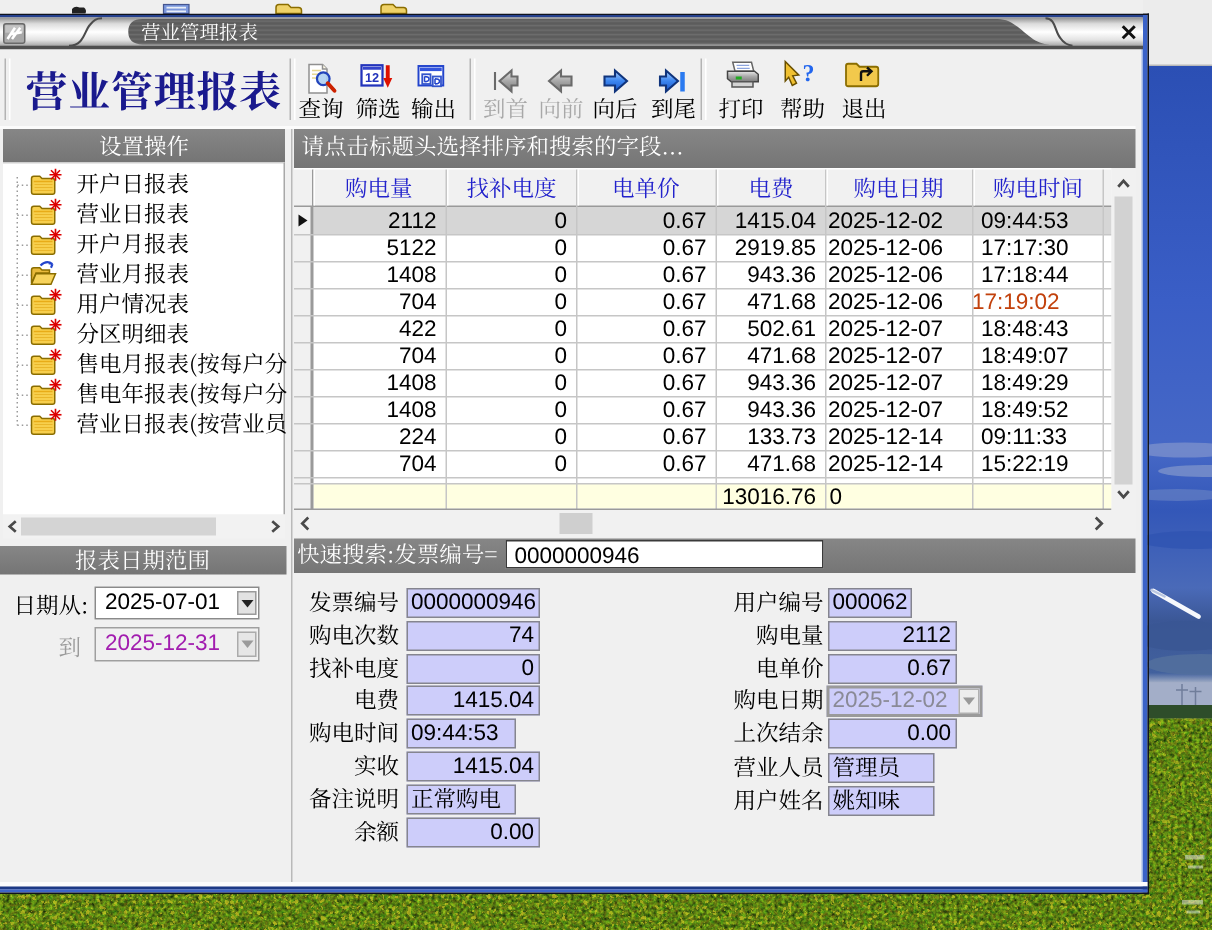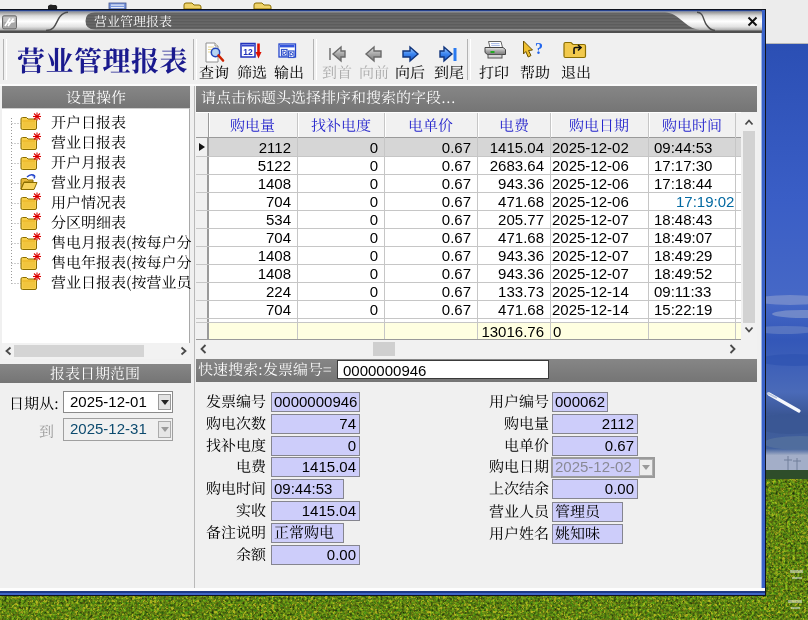--- a/index.html
+++ b/index.html
@@ -877,39 +877,39 @@
   </svg>
 <div class="n" style="left:171.0px;top:140.0px;width:120px;text-align:right;color:#000;font-size:15px">2112</div>
 <div class="n" style="left:258.0px;top:140.0px;width:120px;text-align:right;color:#000;font-size:15px">0</div>
 <div class="n" style="left:351.0px;top:140.0px;width:120px;text-align:right;color:#000;font-size:15px">0.67</div>
 <div class="n" style="left:424.0px;top:140.0px;width:120px;text-align:right;color:#000;font-size:15px">1415.04</div>
 <div class="n" style="left:552.0px;top:140.0px;color:#000;font-size:15px">2025-12-02</div>
 <div class="n" style="left:654.0px;top:140.0px;color:#000;font-size:15px">09:44:53</div>
 <div class="n" style="left:171.0px;top:158.0px;width:120px;text-align:right;color:#000;font-size:15px">5122</div>
 <div class="n" style="left:258.0px;top:158.0px;width:120px;text-align:right;color:#000;font-size:15px">0</div>
 <div class="n" style="left:351.0px;top:158.0px;width:120px;text-align:right;color:#000;font-size:15px">0.67</div>
-<div class="n" style="left:424.0px;top:158.0px;width:120px;text-align:right;color:#000;font-size:15px">2683.64</div>
+<div class="n" style="left:424.0px;top:158.0px;width:120px;text-align:right;color:#000;font-size:15px">2919.85</div>
 <div class="n" style="left:552.0px;top:158.0px;color:#000;font-size:15px">2025-12-06</div>
 <div class="n" style="left:654.0px;top:158.0px;color:#000;font-size:15px">17:17:30</div>
 <div class="n" style="left:171.0px;top:176.0px;width:120px;text-align:right;color:#000;font-size:15px">1408</div>
 <div class="n" style="left:258.0px;top:176.0px;width:120px;text-align:right;color:#000;font-size:15px">0</div>
 <div class="n" style="left:351.0px;top:176.0px;width:120px;text-align:right;color:#000;font-size:15px">0.67</div>
 <div class="n" style="left:424.0px;top:176.0px;width:120px;text-align:right;color:#000;font-size:15px">943.36</div>
 <div class="n" style="left:552.0px;top:176.0px;color:#000;font-size:15px">2025-12-06</div>
 <div class="n" style="left:654.0px;top:176.0px;color:#000;font-size:15px">17:18:44</div>
 <div class="n" style="left:171.0px;top:194.0px;width:120px;text-align:right;color:#000;font-size:15px">704</div>
 <div class="n" style="left:258.0px;top:194.0px;width:120px;text-align:right;color:#000;font-size:15px">0</div>
 <div class="n" style="left:351.0px;top:194.0px;width:120px;text-align:right;color:#000;font-size:15px">0.67</div>
 <div class="n" style="left:424.0px;top:194.0px;width:120px;text-align:right;color:#000;font-size:15px">471.68</div>
 <div class="n" style="left:552.0px;top:194.0px;color:#000;font-size:15px">2025-12-06</div>
-<div class="n" style="left:676px;top:194.0px;color:#0369a1;font-size:15px">17:19:02</div>
-<div class="n" style="left:171.0px;top:212.0px;width:120px;text-align:right;color:#000;font-size:15px">534</div>
+<div class="n" style="left:648px;top:194.0px;color:#c2410c;font-size:15px">17:19:02</div>
+<div class="n" style="left:171.0px;top:212.0px;width:120px;text-align:right;color:#000;font-size:15px">422</div>
 <div class="n" style="left:258.0px;top:212.0px;width:120px;text-align:right;color:#000;font-size:15px">0</div>
 <div class="n" style="left:351.0px;top:212.0px;width:120px;text-align:right;color:#000;font-size:15px">0.67</div>
-<div class="n" style="left:424.0px;top:212.0px;width:120px;text-align:right;color:#000;font-size:15px">205.77</div>
+<div class="n" style="left:424.0px;top:212.0px;width:120px;text-align:right;color:#000;font-size:15px">502.61</div>
 <div class="n" style="left:552.0px;top:212.0px;color:#000;font-size:15px">2025-12-07</div>
 <div class="n" style="left:654.0px;top:212.0px;color:#000;font-size:15px">18:48:43</div>
 <div class="n" style="left:171.0px;top:230.0px;width:120px;text-align:right;color:#000;font-size:15px">704</div>
 <div class="n" style="left:258.0px;top:230.0px;width:120px;text-align:right;color:#000;font-size:15px">0</div>
 <div class="n" style="left:351.0px;top:230.0px;width:120px;text-align:right;color:#000;font-size:15px">0.67</div>
 <div class="n" style="left:424.0px;top:230.0px;width:120px;text-align:right;color:#000;font-size:15px">471.68</div>
 <div class="n" style="left:552.0px;top:230.0px;color:#000;font-size:15px">2025-12-07</div>
 <div class="n" style="left:654.0px;top:230.0px;color:#000;font-size:15px">18:49:07</div>
 <div class="n" style="left:171.0px;top:248.0px;width:120px;text-align:right;color:#000;font-size:15px">1408</div>
 <div class="n" style="left:258.0px;top:248.0px;width:120px;text-align:right;color:#000;font-size:15px">0</div>
@@ -931,22 +931,22 @@
 <div class="n" style="left:654.0px;top:284.0px;color:#000;font-size:15px">09:11:33</div>
 <div class="n" style="left:171.0px;top:302.0px;width:120px;text-align:right;color:#000;font-size:15px">704</div>
 <div class="n" style="left:258.0px;top:302.0px;width:120px;text-align:right;color:#000;font-size:15px">0</div>
 <div class="n" style="left:351.0px;top:302.0px;width:120px;text-align:right;color:#000;font-size:15px">0.67</div>
 <div class="n" style="left:424.0px;top:302.0px;width:120px;text-align:right;color:#000;font-size:15px">471.68</div>
 <div class="n" style="left:552.0px;top:302.0px;color:#000;font-size:15px">2025-12-14</div>
 <div class="n" style="left:654.0px;top:302.0px;color:#000;font-size:15px">15:22:19</div>
 <div class="n" style="left:424.0px;top:324.0px;width:120px;text-align:right;color:#000;font-size:15px">13016.76</div>
 <div class="n" style="left:553.0px;top:324.0px;color:#000;font-size:15px">0</div>
 <div class="n" style="left:343.0px;top:363.0px;color:#000;font-size:15px">0000000946</div>
-<div class="n" style="left:70.0px;top:393.5px;color:#000;font-size:15px">2025-12-01</div>
-<div class="n" style="left:70.0px;top:421.0px;color:#0c4a6e;font-size:15px">2025-12-31</div>
+<div class="n" style="left:70.0px;top:393.5px;color:#000;font-size:15px">2025-07-01</div>
+<div class="n" style="left:70.0px;top:421.0px;color:#a21caf;font-size:15px">2025-12-31</div>
 <div class="n" style="left:274.0px;top:394.0px;color:#000;font-size:15px">0000000946</div>
 <div class="n" style="left:236.0px;top:415.8px;width:120px;text-align:right;color:#000;font-size:15px">74</div>
 <div class="n" style="left:236.0px;top:437.6px;width:120px;text-align:right;color:#000;font-size:15px">0</div>
 <div class="n" style="left:236.0px;top:459.4px;width:120px;text-align:right;color:#000;font-size:15px">1415.04</div>
 <div class="n" style="left:274.0px;top:481.2px;color:#000;font-size:15px">09:44:53</div>
 <div class="n" style="left:236.0px;top:503.0px;width:120px;text-align:right;color:#000;font-size:15px">1415.04</div>
 <div class="n" style="left:236.0px;top:546.6px;width:120px;text-align:right;color:#000;font-size:15px">0.00</div>
 <div class="n" style="left:555.0px;top:394.0px;color:#000;font-size:15px">000062</div>
 <div class="n" style="left:514.0px;top:415.8px;width:120px;text-align:right;color:#000;font-size:15px">2112</div>
 <div class="n" style="left:514.0px;top:437.6px;width:120px;text-align:right;color:#000;font-size:15px">0.67</div>

